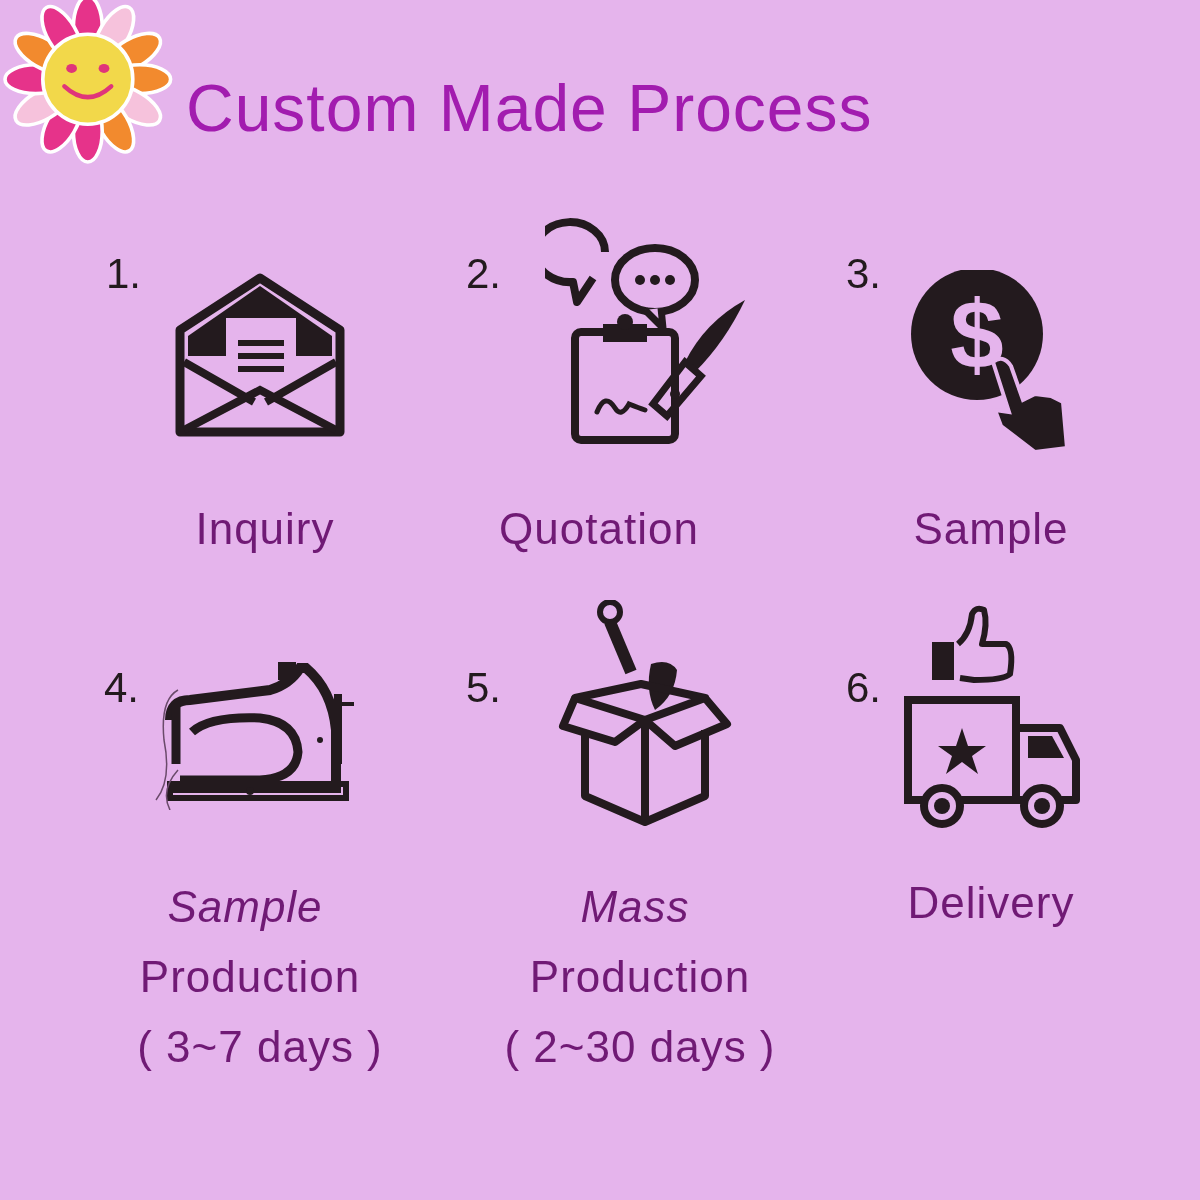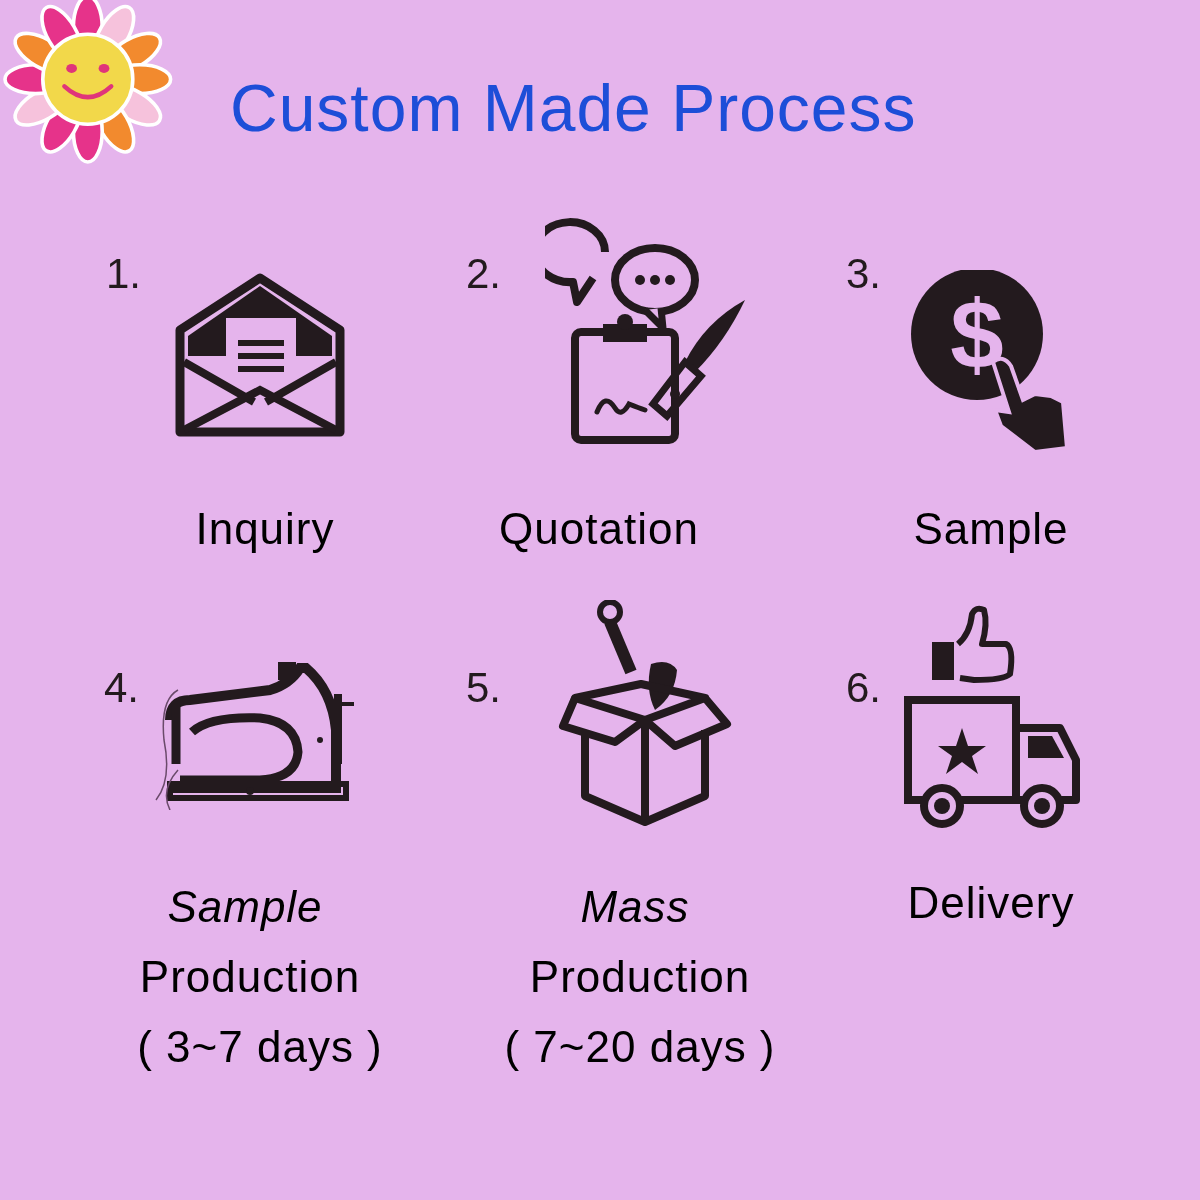--- a/index.html
+++ b/index.html
@@ -1,21 +1,21 @@
 <!DOCTYPE html>
 <html><head>
 <meta charset="utf-8">
 <style>
   html, body { margin:0; padding:0; }
   body { width:1200px; height:1200px; background:#e5b4ec; position:relative; overflow:hidden;
          font-family:"Liberation Sans", "DejaVu Sans", sans-serif; color:#231a1e; }
-  .title { position:absolute; left:186px; top:70px; font-size:66px; letter-spacing:1px; color:#1d4ed8; white-space:nowrap;margin-left:44px; }
+  .title { position:absolute; left:186px; top:70px; font-size:66px; letter-spacing:1px; color:#a21caf; white-space:nowrap; }
   .flower { position:absolute; left:0; top:0; width:190px; height:180px; }
   .num { position:absolute; font-size:42px; color:#231a1e; }
-  .label { position:absolute; font-size:44px; color:#000000; text-align:center; line-height:70px; letter-spacing:1px; }
+  .label { position:absolute; font-size:44px; color:#701a75; text-align:center; line-height:70px; letter-spacing:1px; }
   .icon { position:absolute; }
 </style>
 </head>
 <body>
 
 <svg class="flower" viewBox="0 0 200 200">
   <g transform="translate(92,88)">
     <g stroke="#fff" stroke-width="4">
       <ellipse rx="16" ry="34" transform="rotate(0) translate(0,-58)" fill="#e6338a"></ellipse>
       <ellipse rx="16" ry="34" transform="rotate(30) translate(0,-58)" fill="#f6c2dc"></ellipse>
@@ -98,21 +98,21 @@
 <svg class="icon" style="left:555px;top:600px;" width="180" height="230" viewBox="0 0 180 230">
   <circle cx="55" cy="12" r="10" fill="none" stroke="#231a1e" stroke-width="6"></circle>
   <path d="M55 22 L76 72" stroke="#231a1e" stroke-width="12"></path>
   <path d="M96 64 Q114 58 122 70 Q120 96 100 110 Q90 90 96 64 Z" fill="#231a1e"></path>
   <path d="M20 98 L86 84 L150 98 L90 120 Z" fill="none" stroke="#231a1e" stroke-width="8" stroke-linejoin="round"></path>
   <path d="M20 98 L8 126 L60 142 L90 120 M150 98 L172 124 L120 146 L90 120" fill="none" stroke="#231a1e" stroke-width="8" stroke-linejoin="round"></path>
   <path d="M30 130 L30 196 L90 222 L150 196 L150 130 M90 122 L90 222" fill="none" stroke="#231a1e" stroke-width="8" stroke-linejoin="round"></path>
 </svg>
 <div class="label" style="left:530px;top:872px;width:210px;font-style:italic;">Mass</div>
 <div class="label" style="left:490px;top:942px;width:300px;">Production</div>
-<div class="label" style="left:470px;top:1012px;width:340px;">( 7~20 days )</div>
+<div class="label" style="left:470px;top:1012px;width:340px;">( 2~30 days )</div>
 
 <div class="num" style="left:846px;top:664px;">6.</div>
 <svg class="icon" style="left:900px;top:604px;" width="185" height="225" viewBox="0 0 185 225">
   <g>
     <rect x="32" y="38" width="22" height="38" fill="#231a1e"></rect>
     <path d="M58 40 Q70 30 72 10 Q76 2 84 6 Q88 20 82 40 L106 40 Q114 44 110 70 Q104 76 74 76 L60 74" fill="none" stroke="#231a1e" stroke-width="6" stroke-linejoin="round"></path>
   </g>
   <rect x="8" y="96" width="108" height="100" fill="none" stroke="#231a1e" stroke-width="8"></rect>
   <path d="M116 124 L160 124 L176 156 L176 196 L116 196" fill="none" stroke="#231a1e" stroke-width="8" stroke-linejoin="round"></path>
   <path d="M128 132 L152 132 L164 154 L128 154 Z" fill="#231a1e"></path>

